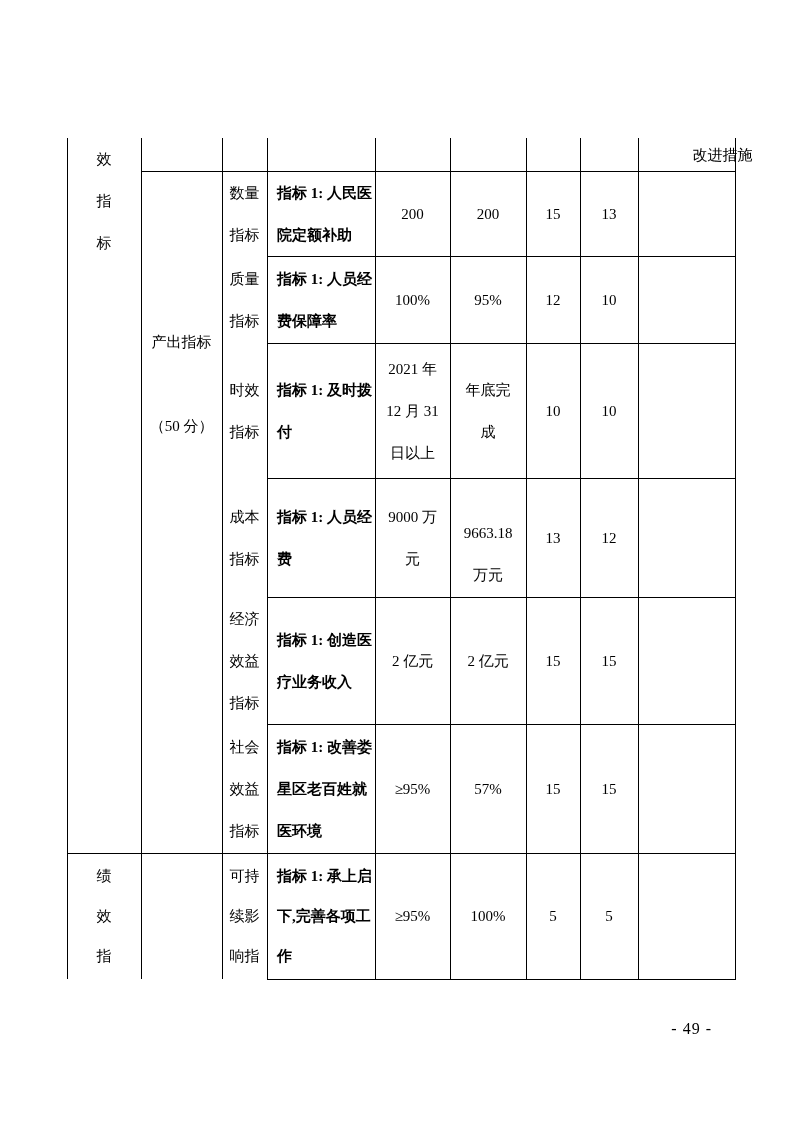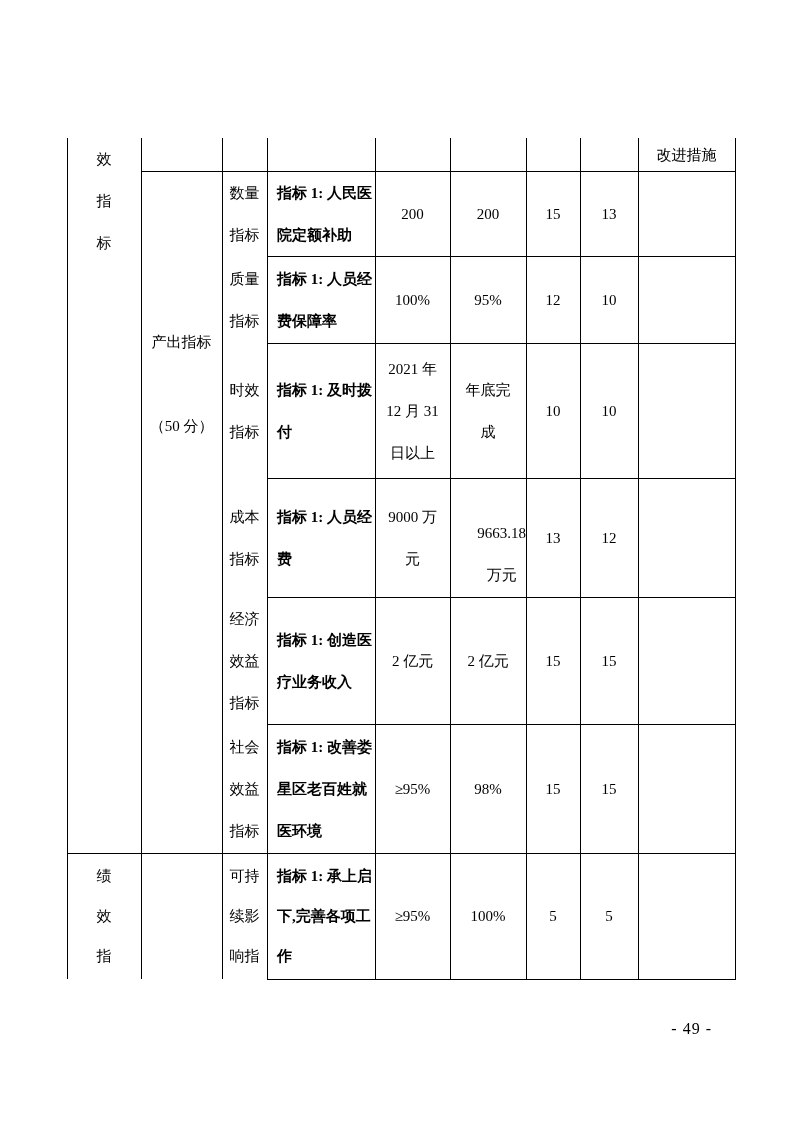--- a/index.html
+++ b/index.html
@@ -15,31 +15,31 @@
   .cell{
     position:absolute;display:flex;justify-content:center;align-items:center;
     font-size:15px;line-height:42px;
   }
   .cell span{white-space:pre;text-align:center;display:block;}
   .cell.al-left{justify-content:flex-start;padding-left:9px;box-sizing:border-box;font-weight:bold;}
   .cell.al-left span{text-align:left;}
   .cell.v-top{align-items:flex-start;}
   .cell.lh40{line-height:40px;}
   .cell.lh84{line-height:84px;}
-  .cell.vshift{padding-top:33px;box-sizing:border-box;justify-content:flex-end;}
+  .cell.vshift{padding-top:33px;box-sizing:border-box;}
   
   .c1{left:67px;width:74px;}
   .c2{left:141px;width:81px;}
   .c3{left:222px;width:45px;}
   .c4{left:268px;width:107px;}
   .c5{left:375px;width:75px;}
   .c6{left:450px;width:76px;}
   .c7{left:526px;width:54px;}
   .c8{left:580px;width:58px;}
-  .c9{left:638px;width:97px;}
+  .c9{left:674px;width:97px;}
   
   .r0{top:138px;height:33px;}
   .r1{top:171px;height:85px;}
   .r2{top:256px;height:87px;}
   .r3{top:343px;height:135px;}
   .r4{top:478px;height:119px;}
   .r5{top:597px;height:127px;}
   .r6{top:724px;height:129px;}
   .r7{top:853px;height:126px;}
   .span-top{top:138px;height:715px;}   
@@ -213,21 +213,21 @@
     </div>
   <div class="cell c4 r6 al-left">
       <span>指标 1: 改善娄
 星区老百姓就
 医环境</span>
     </div>
   <div class="cell c5 r6">
       <span>≥95%</span>
     </div>
   <div class="cell c6 r6">
-      <span>98%</span>
+      <span>57%</span>
     </div>
   <div class="cell c7 r6">
       <span>15</span>
     </div>
   <div class="cell c8 r6">
       <span>15</span>
     </div>
 
   <div class="cell c3 r7 lh40">
       <span>可持

